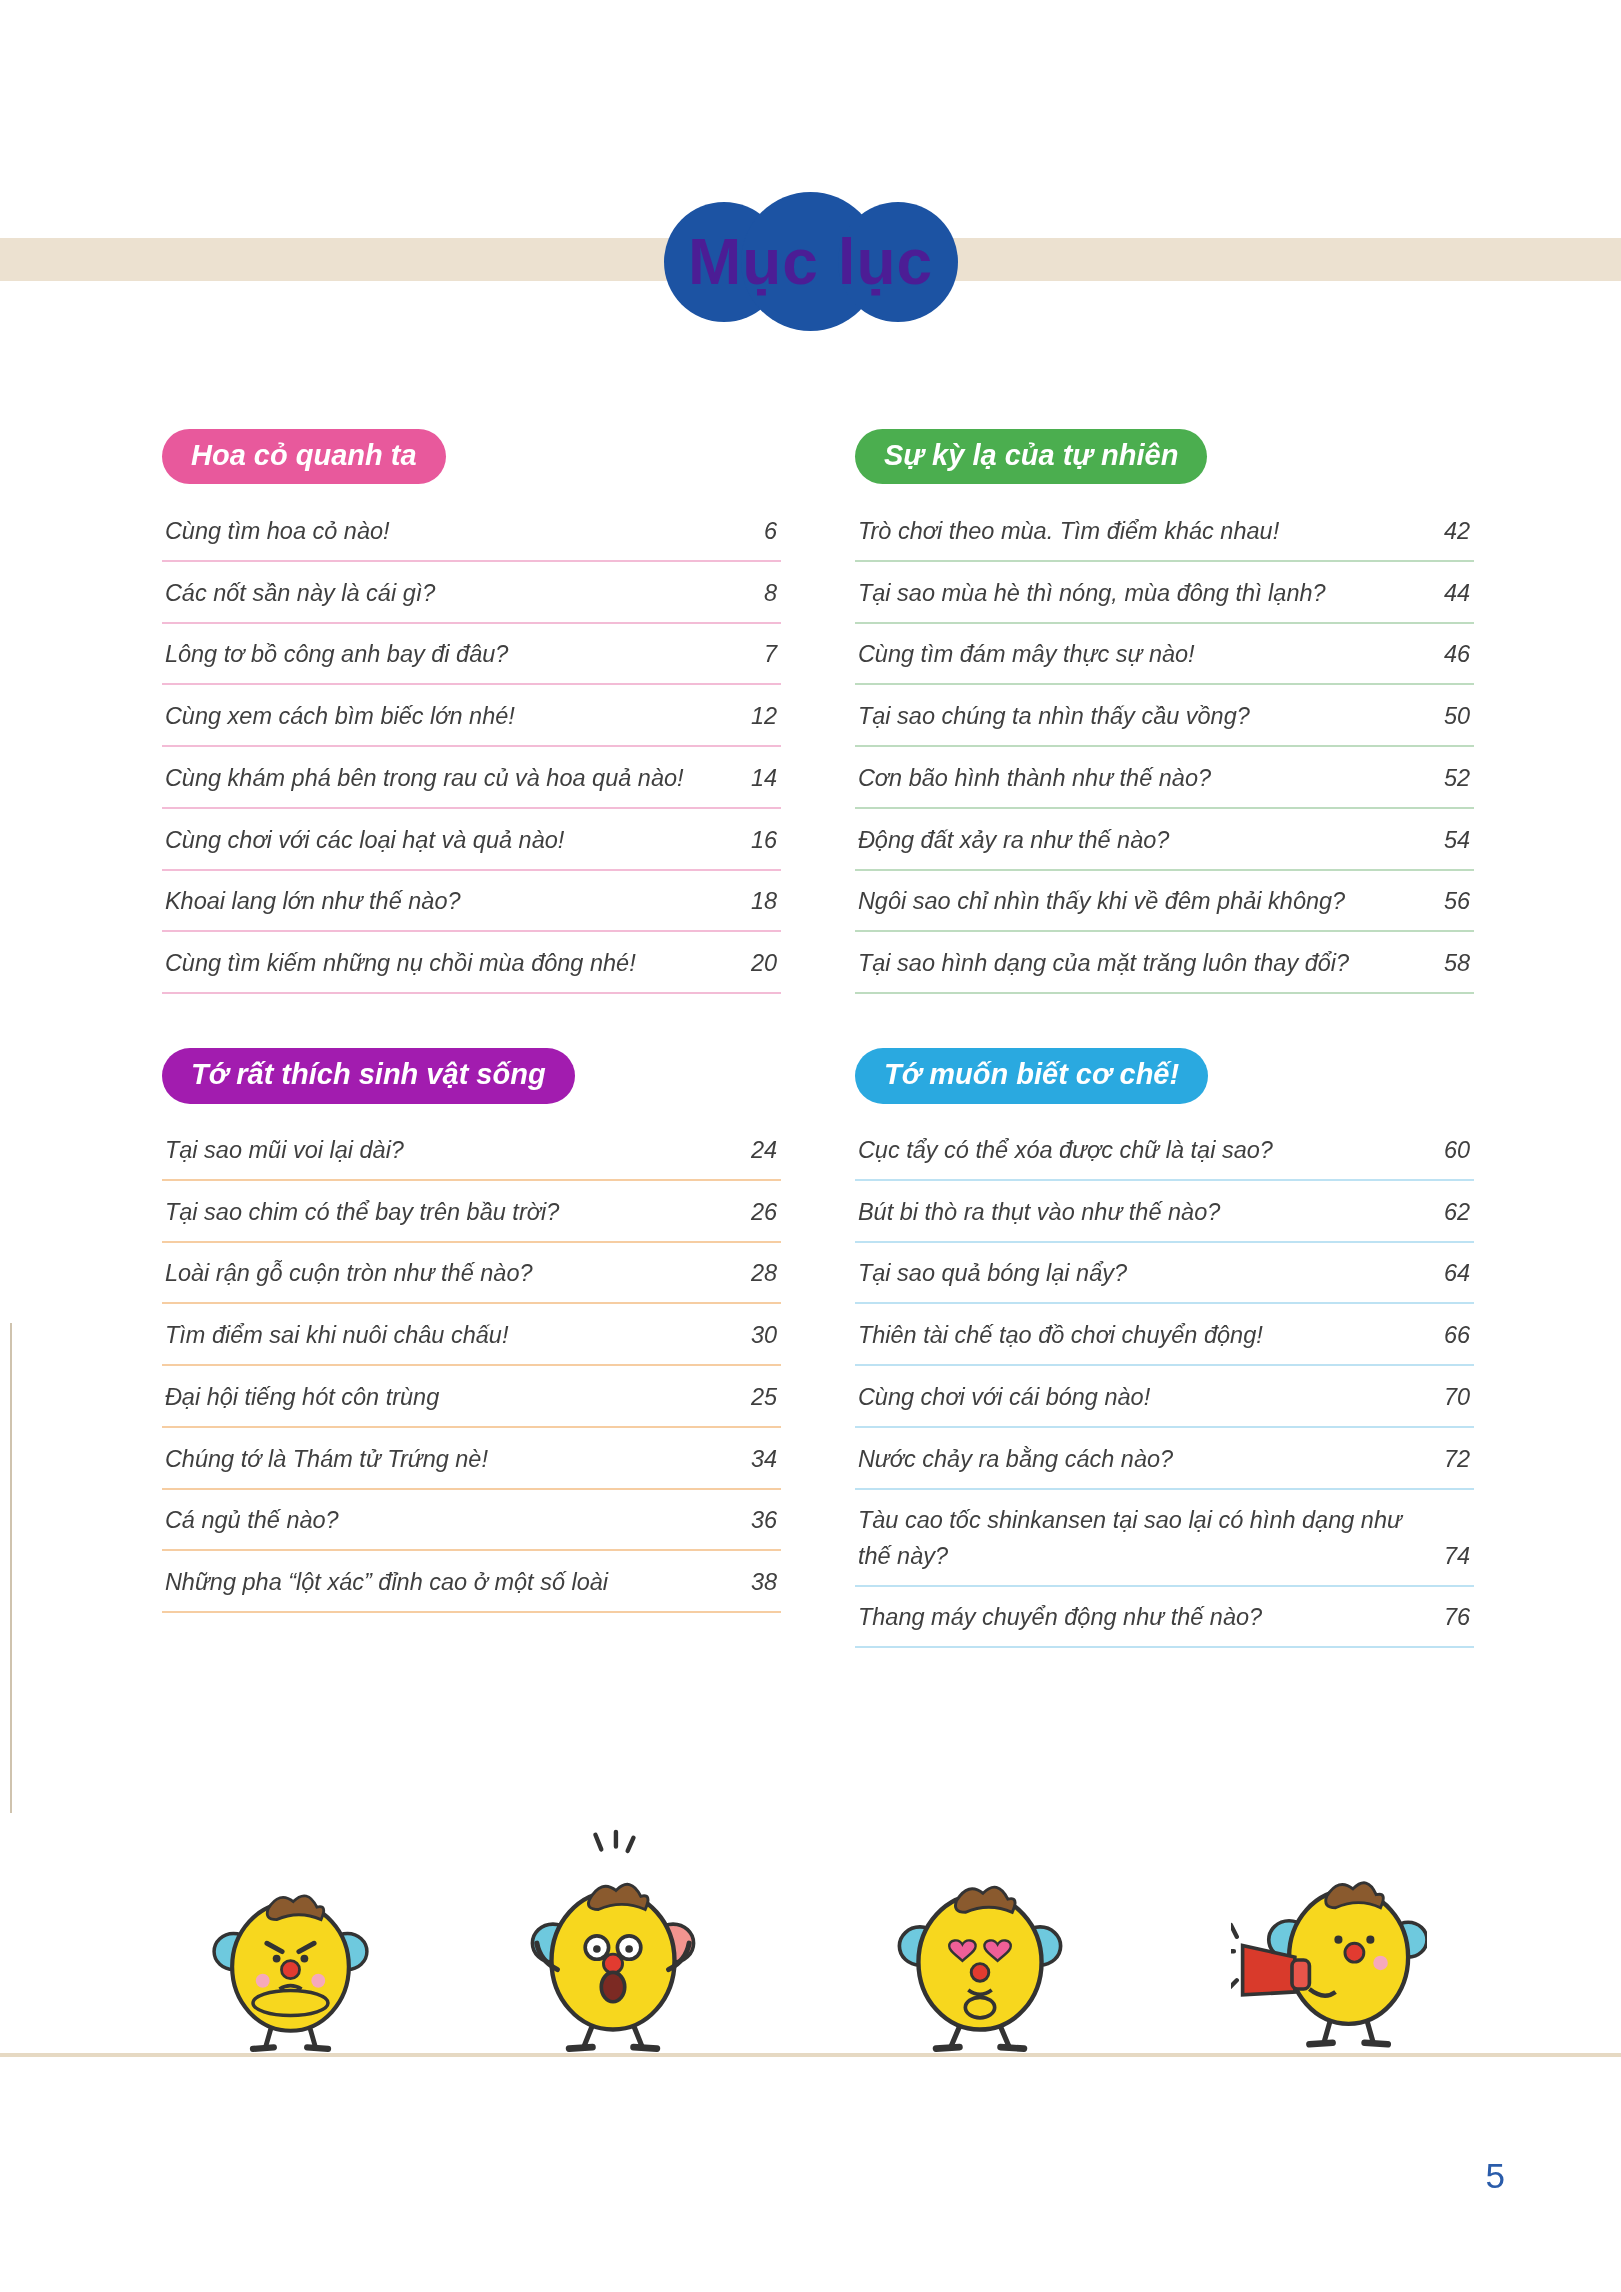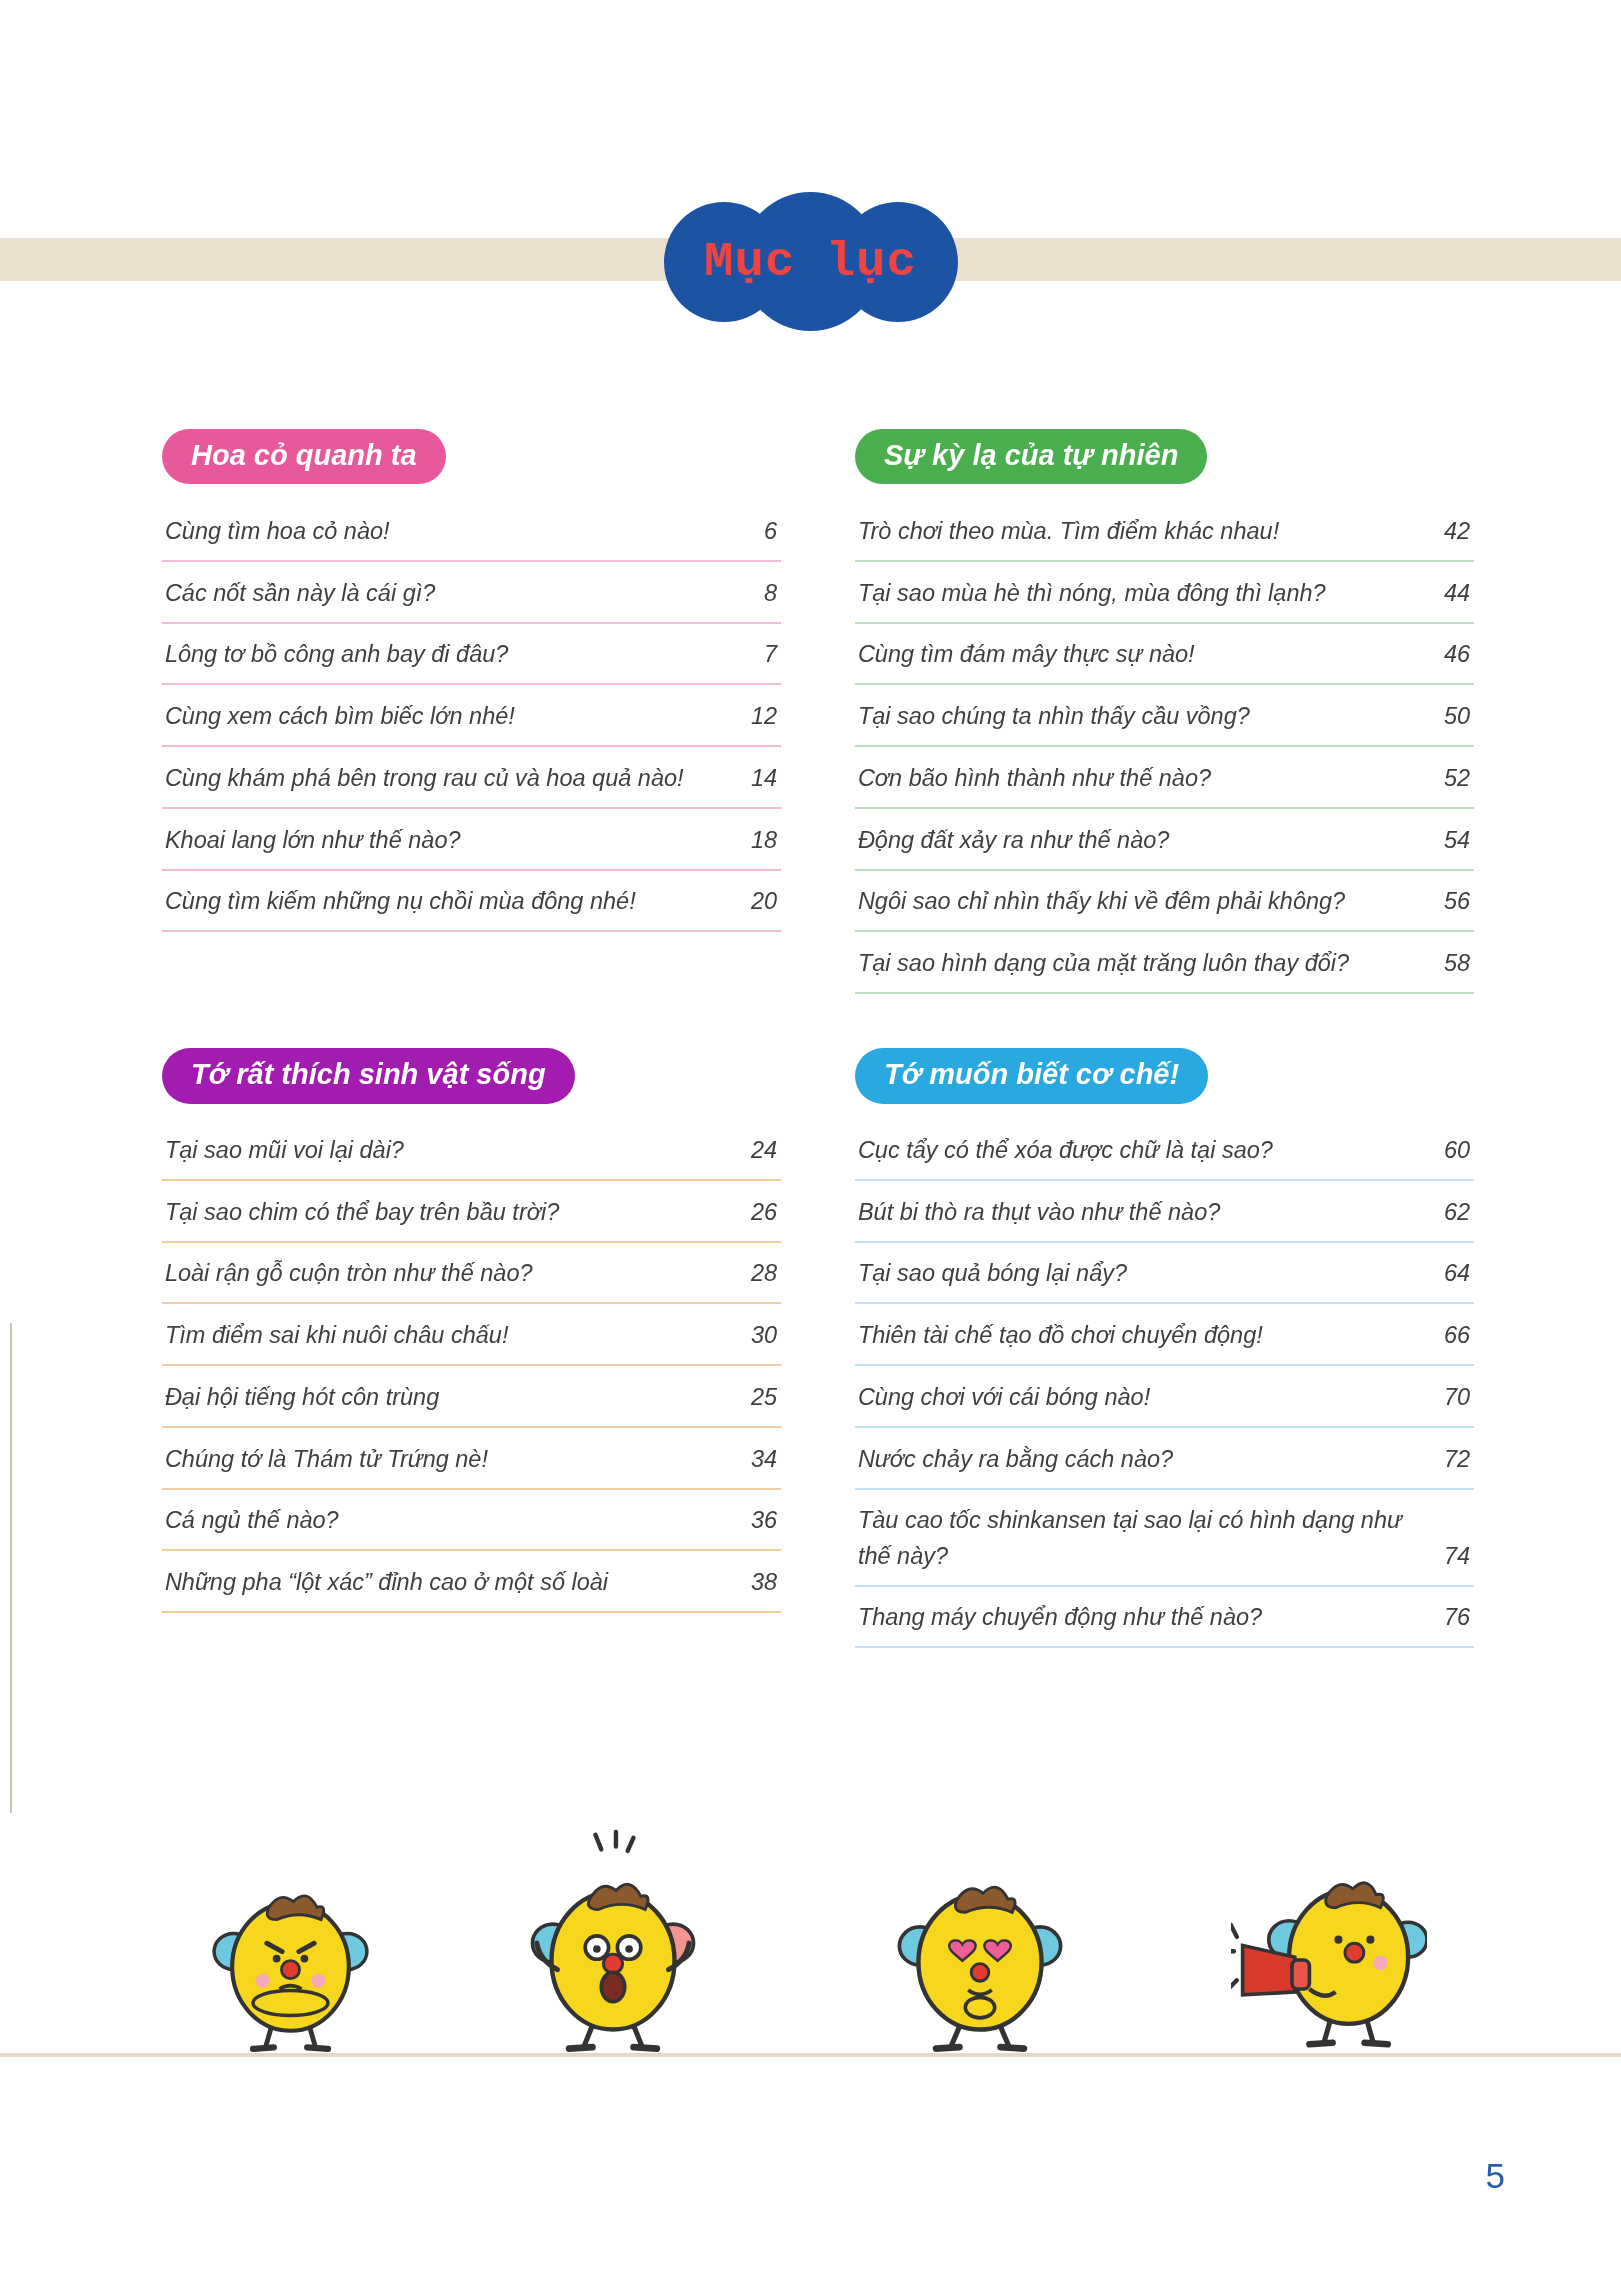--- a/index.html
+++ b/index.html
@@ -23,21 +23,21 @@
     position:absolute; left:50%; top:192px; transform:translateX(-50%);
     width:294px; height:139px;
   }
   .title-blob .blob-circle { position:absolute; background:#1c53a3; border-radius:50%; }
   .title-blob .c1 { width:120px; height:120px; left:0;   top:9.8px; }
   .title-blob .c2 { width:139px; height:139px; left:77px; top:0; }
   .title-blob .c3 { width:120px; height:120px; right:0;  top:9.8px; }
   .page-title {
     position:absolute; inset:0;
     display:flex; align-items:center; justify-content:center;
-    color:#ef4444; font-size:49px; font-weight:700; letter-spacing:1px;font-family:Liberation Mono, monospace;
+    color:#4c1d95; font-size:64px; font-weight:700; letter-spacing:1px;
   }
 
   
   .toc-grid {
     position:absolute; top:429px; left:162px; right:147px;
     display:grid; grid-template-columns:1fr 1fr;
     column-gap:74px; row-gap:54px;
     align-items:start;
     font-style:italic;
   }
@@ -107,20 +107,24 @@
     <span class="entry-title">Lông tơ bồ công anh bay đi đâu?</span>
     <span class="entry-page">7</span>
   </li>
           <li class="entry" style="border-bottom-color: rgb(243, 188, 214);">
     <span class="entry-title">Cùng xem cách bìm biếc lớn nhé!</span>
     <span class="entry-page">12</span>
   </li>
           <li class="entry" style="border-bottom-color: rgb(243, 188, 214);">
     <span class="entry-title">Cùng khám phá bên trong rau củ và hoa quả nào!</span>
     <span class="entry-page">14</span>
+  </li>
+          <li class="entry" style="border-bottom-color: rgb(243, 188, 214);">
+    <span class="entry-title">Cùng chơi với các loại hạt và quả nào!</span>
+    <span class="entry-page">16</span>
   </li>
           <li class="entry" style="border-bottom-color: rgb(243, 188, 214);">
     <span class="entry-title">Khoai lang lớn như thế nào?</span>
     <span class="entry-page">18</span>
   </li>
           <li class="entry" style="border-bottom-color: rgb(243, 188, 214);">
     <span class="entry-title">Cùng tìm kiếm những nụ chồi mùa đông nhé!</span>
     <span class="entry-page">20</span>
   </li>
         </ul>

